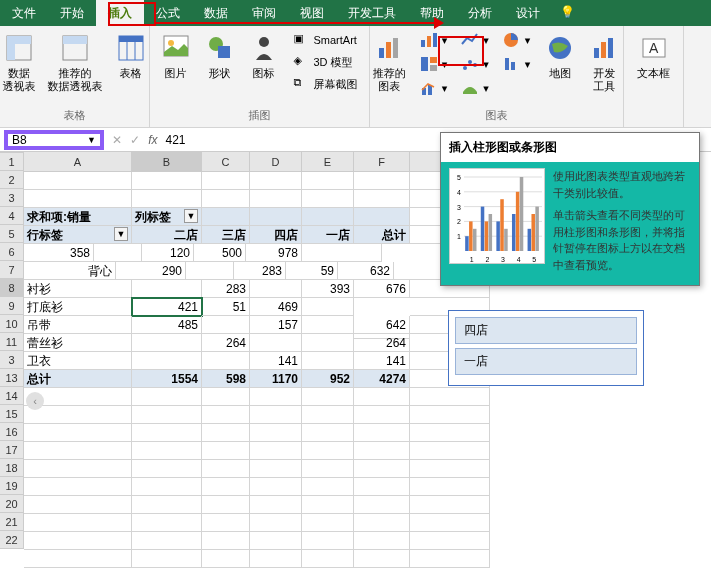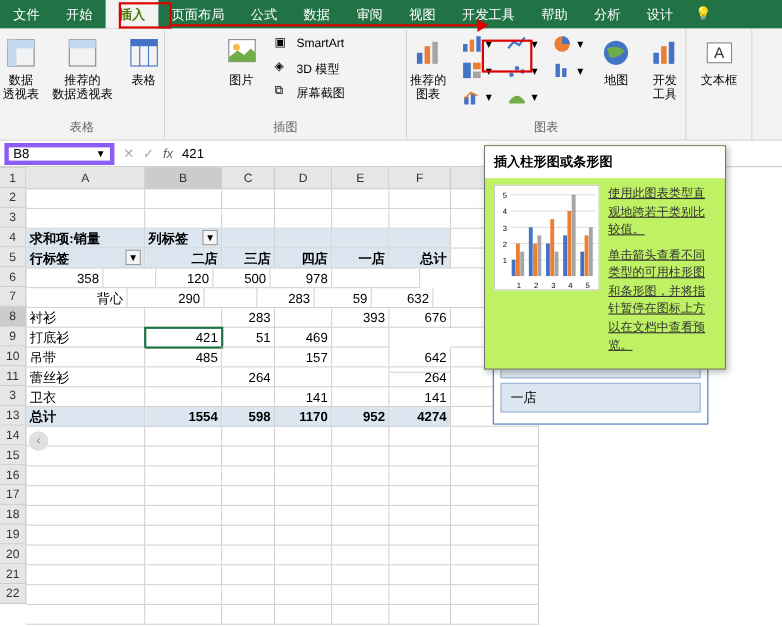--- a/index.html
+++ b/index.html
@@ -41,40 +41,39 @@
 .ch.sel { background: #ccc; }
 .grid { position: relative; }
 .row { display: flex; height: 18px; }
 .cell { border-right: 1px solid #d4d4d4; border-bottom: 1px solid #d4d4d4; padding: 0 3px; font-size: 12px; line-height: 18px; overflow: hidden; white-space: nowrap; }
 .cell.r { text-align: right; }
 .cell.pivot { background: #dce6f1; }
 .cell.sel { outline: 2px solid #217346; outline-offset: -1px; }
 .cell.bold { font-weight: bold; }
 .dropdown-btn { display: inline-block; width: 14px; height: 14px; border: 1px solid #999; background: #f5f5f5; text-align: center; line-height: 12px; font-size: 9px; float: right; margin-top: 1px; }
 
-.tooltip { position: absolute; top: 132px; left: 440px; width: 220px; background: #bef264; border: 1px solid #767676; box-shadow: 2px 2px 6px rgba(0,0,0,.3); padding: 0; z-index: 100; }
+.tooltip { position: absolute; top: 132px; left: 440px; width: 260px; background: #14b8a6; border: 1px solid #767676; box-shadow: 2px 2px 6px rgba(0,0,0,.3); padding: 0; z-index: 100; }
 .tooltip-title { background: #fff; padding: 6px 8px; font-weight: bold; font-size: 12px; }
 .tooltip-body { display: flex; padding: 6px 8px; gap: 8px; }
 .tooltip-chart { width: 96px; height: 96px; border: 1px solid #ccc; position: relative; background: #fff; }
 .tooltip-text { flex: 1; font-size: 11px; line-height: 1.5; color: #333; }
-.tooltip-text p { margin-bottom: 6px; text-decoration: underline; }
+.tooltip-text p { margin-bottom: 6px; }
 
 .slicer { position: absolute; top: 310px; left: 448px; width: 196px; border: 1px solid #4472c4; background: #fff; padding: 6px; }
 .slicer-item { background: #dce6f1; border: 1px solid #99b3d9; padding: 4px 8px; margin-bottom: 4px; font-size: 12px; cursor: pointer; }
 
 .scroll-hint { position: absolute; left: 26px; top: 392px; width: 18px; height: 18px; border-radius: 50%; background: #e0e0e0; color: #888; text-align: center; line-height: 18px; font-size: 11px; }
 </style>
 </head>
 <body>
 
 <div class="tabs">
   <div class="tab">文件</div>
   <div class="tab">开始</div>
   <div class="tab active">插入</div>
-  <div class="tab">页面布局</div>
   <div class="tab">公式</div>
   <div class="tab">数据</div>
   <div class="tab">审阅</div>
   <div class="tab">视图</div>
   <div class="tab">开发工具</div>
   <div class="tab">帮助</div>
   <div class="tab">分析</div>
   <div class="tab">设计</div>
   <div class="tab lightbulb">💡</div>
 </div>
@@ -126,20 +125,38 @@
     <div class="group-items">
       <div class="btn-lg">
           <div class="icon">
             <svg width="28" height="28">
               <rect x="2" y="2" width="24" height="20" fill="#fff" stroke="#888"></rect>
               <circle cx="9" cy="9" r="3" fill="#f4b942"></circle>
               <path d="M2 18 L10 12 L16 16 L22 10 L26 14 V22 H2Z" fill="#70ad47"></path>
             </svg>
           </div>
           <span>图片</span>
+        </div>
+      <div class="btn-lg">
+          <div class="icon">
+            <svg width="28" height="28">
+              <circle cx="10" cy="10" r="7" fill="#70ad47"></circle>
+              <rect x="12" y="12" width="12" height="12" fill="#4472c4"></rect>
+            </svg>
+          </div>
+          <span>形状</span>
+        </div>
+      <div class="btn-lg">
+          <div class="icon">
+            <svg width="28" height="28">
+              <circle cx="14" cy="8" r="5" fill="#444"></circle>
+              <path d="M6 26 Q14 14 22 26 Z" fill="#444"></path>
+            </svg>
+          </div>
+          <span>图标</span>
         </div>
       <div class="vstack">
         <div class="btn-sm">
             <span class="icon">▣</span>
             <span>SmartArt</span>
           </div>
         <div class="btn-sm">
             <span class="icon">◈</span>
             <span>3D 模型</span>
           </div>

